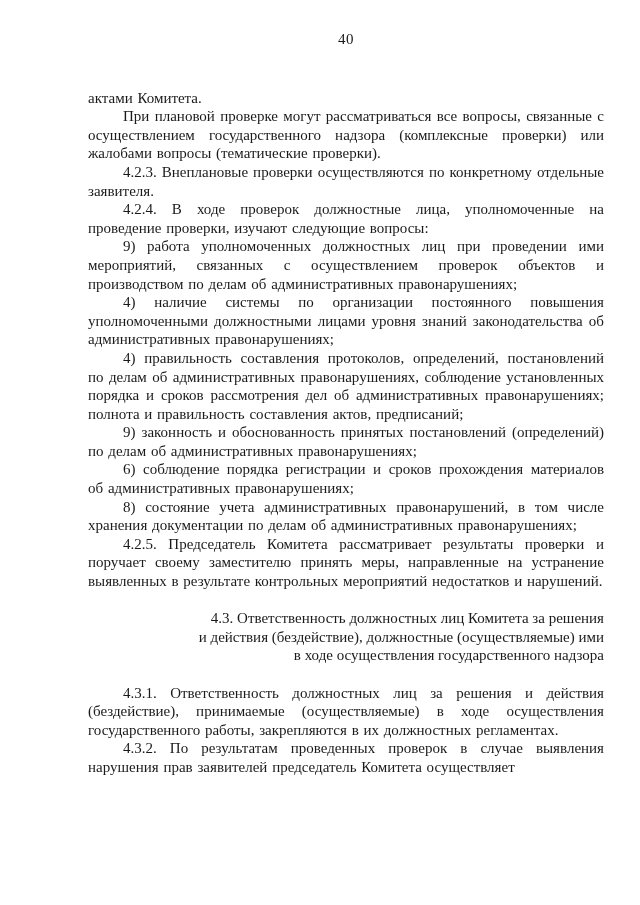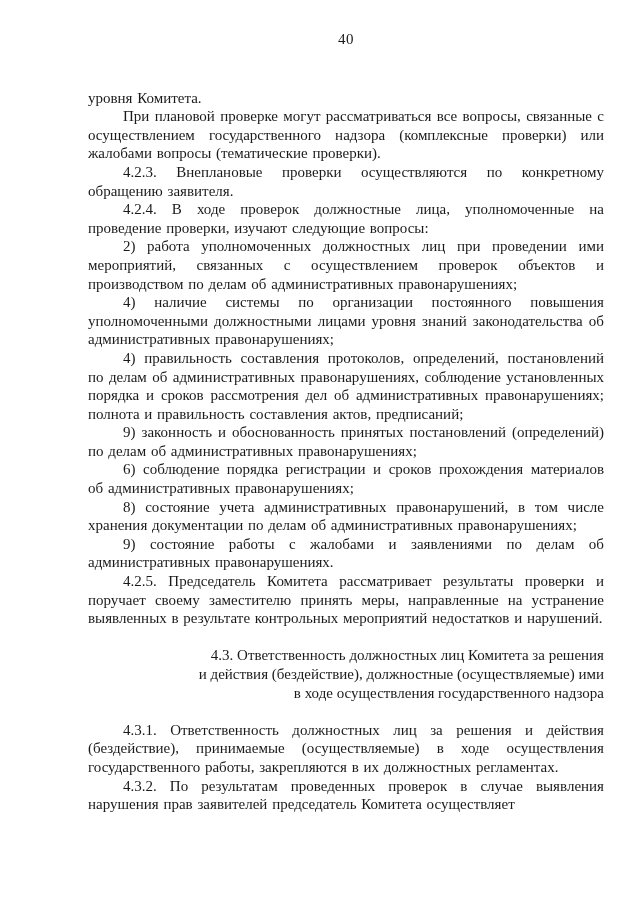--- a/index.html
+++ b/index.html
@@ -41,31 +41,30 @@
   .heading-line {
     display: block;
   }
 </style>
 </head>
 <body>
 
 <div class="page">
   <div class="page-number">40</div>
   <div class="content" id="content">
-      <p class="continuation">уровня Комитета.</p>
+      <p class="continuation">актами Комитета.</p>
       <p class="body">При плановой проверке могут рассматриваться все вопросы, связанные с осуществлением государственного надзора (комплексные проверки) или жалобами вопросы (тематические проверки).</p>
-      <p class="body">4.2.3. Внеплановые проверки осуществляются по конкретному обращению заявителя.</p>
+      <p class="body">4.2.3. Внеплановые проверки осуществляются по конкретному отдельные заявителя.</p>
       <p class="body">4.2.4. В ходе проверок должностные лица, уполномоченные на проведение проверки, изучают следующие вопросы:</p>
-      <p class="body">2) работа уполномоченных должностных лиц при проведении ими мероприятий, связанных с осуществлением проверок объектов и производством по делам об административных правонарушениях;</p>
+      <p class="body">9) работа уполномоченных должностных лиц при проведении ими мероприятий, связанных с осуществлением проверок объектов и производством по делам об административных правонарушениях;</p>
       <p class="body">4) наличие системы по организации постоянного повышения уполномоченными должностными лицами уровня знаний законодательства об административных правонарушениях;</p>
       <p class="body">4) правильность составления протоколов, определений, постановлений по делам об административных правонарушениях, соблюдение установленных порядка и сроков рассмотрения дел об административных правонарушениях; полнота и правильность составления актов, предписаний;</p>
       <p class="body">9) законность и обоснованность принятых постановлений (определений) по делам об административных правонарушениях;</p>
       <p class="body">6) соблюдение порядка регистрации и сроков прохождения материалов об административных правонарушениях;</p>
       <p class="body">8) состояние учета административных правонарушений, в том числе хранения документации по делам об административных правонарушениях;</p>
-      <p class="body">9) состояние работы с жалобами и заявлениями по делам об административных правонарушениях.</p>
       <p class="body">4.2.5. Председатель Комитета рассматривает результаты проверки и поручает своему заместителю принять меры, направленные на устранение выявленных в результате контрольных мероприятий недостатков и нарушений.</p>
       <div class="heading">
         <span class="heading-line">4.3. Ответственность должностных лиц Комитета за решения</span>
         <span class="heading-line">и действия (бездействие), должностные (осуществляемые) ими</span>
         <span class="heading-line">в ходе осуществления государственного надзора</span>
       </div>
       <p class="body">4.3.1. Ответственность должностных лиц за решения и действия (бездействие), принимаемые (осуществляемые) в ходе осуществления государственного работы, закрепляются в их должностных регламентах.</p>
       <p class="body">4.3.2. По результатам проведенных проверок в случае выявления нарушения прав заявителей председатель Комитета осуществляет</p>
     </div>
 </div>

